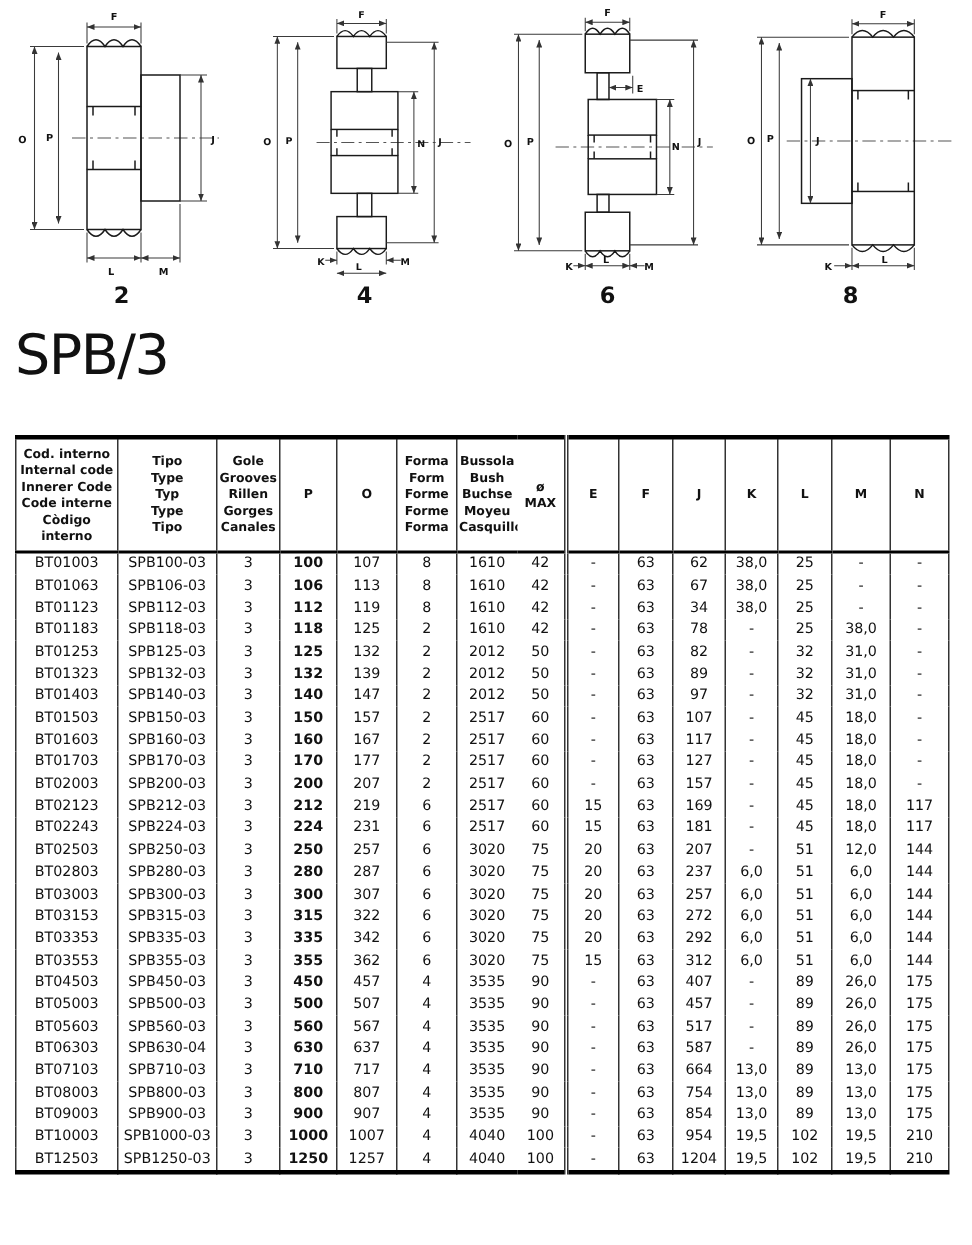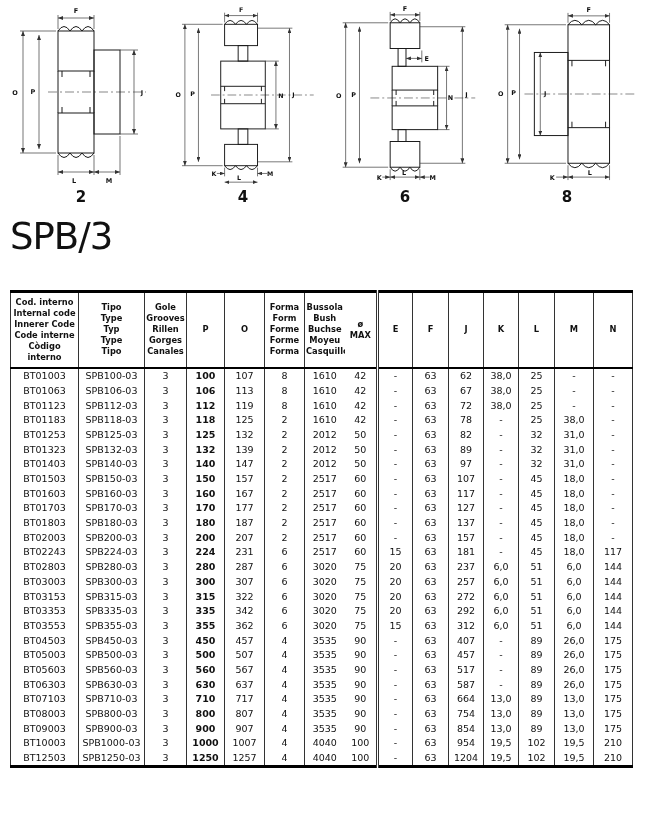--- a/index.html
+++ b/index.html
@@ -302,21 +302,21 @@
           <td class="c0">BT01123</td>
           <td class="c1">SPB112-03</td>
           <td class="c2">3</td>
           <td class="c3">112</td>
           <td class="c4">119</td>
           <td class="c5">8</td>
           <td class="c6">1610</td>
           <td class="c7">42</td>
           <td class="c8">-</td>
           <td class="c9">63</td>
-          <td class="c10">72</td>
+          <td class="c10">34</td>
           <td class="c11">38,0</td>
           <td class="c12">25</td>
           <td class="c13">-</td>
           <td class="c14">-</td>
         </tr>
         <tr>
           <td class="c0">BT01183</td>
           <td class="c1">SPB118-03</td>
           <td class="c2">3</td>
           <td class="c3">118</td>
@@ -428,71 +428,88 @@
           <td class="c7">60</td>
           <td class="c8">-</td>
           <td class="c9">63</td>
           <td class="c10">127</td>
           <td class="c11">-</td>
           <td class="c12">45</td>
           <td class="c13">18,0</td>
           <td class="c14">-</td>
         </tr>
         <tr>
-          <td class="c0">BT01803</td>
-          <td class="c1">SPB180-03</td>
-          <td class="c2">3</td>
-          <td class="c3">180</td>
-          <td class="c4">187</td>
-          <td class="c5">2</td>
-          <td class="c6">2517</td>
-          <td class="c7">60</td>
-          <td class="c8">-</td>
-          <td class="c9">63</td>
-          <td class="c10">137</td>
-          <td class="c11">-</td>
-          <td class="c12">45</td>
-          <td class="c13">18,0</td>
-          <td class="c14">-</td>
-        </tr>
-        <tr>
           <td class="c0">BT02003</td>
           <td class="c1">SPB200-03</td>
           <td class="c2">3</td>
           <td class="c3">200</td>
           <td class="c4">207</td>
           <td class="c5">2</td>
           <td class="c6">2517</td>
           <td class="c7">60</td>
           <td class="c8">-</td>
           <td class="c9">63</td>
           <td class="c10">157</td>
           <td class="c11">-</td>
           <td class="c12">45</td>
           <td class="c13">18,0</td>
           <td class="c14">-</td>
+        </tr>
+        <tr>
+          <td class="c0">BT02123</td>
+          <td class="c1">SPB212-03</td>
+          <td class="c2">3</td>
+          <td class="c3">212</td>
+          <td class="c4">219</td>
+          <td class="c5">6</td>
+          <td class="c6">2517</td>
+          <td class="c7">60</td>
+          <td class="c8">15</td>
+          <td class="c9">63</td>
+          <td class="c10">169</td>
+          <td class="c11">-</td>
+          <td class="c12">45</td>
+          <td class="c13">18,0</td>
+          <td class="c14">117</td>
         </tr>
         <tr>
           <td class="c0">BT02243</td>
           <td class="c1">SPB224-03</td>
           <td class="c2">3</td>
           <td class="c3">224</td>
           <td class="c4">231</td>
           <td class="c5">6</td>
           <td class="c6">2517</td>
           <td class="c7">60</td>
           <td class="c8">15</td>
           <td class="c9">63</td>
           <td class="c10">181</td>
           <td class="c11">-</td>
           <td class="c12">45</td>
           <td class="c13">18,0</td>
           <td class="c14">117</td>
         </tr>
         <tr>
+          <td class="c0">BT02503</td>
+          <td class="c1">SPB250-03</td>
+          <td class="c2">3</td>
+          <td class="c3">250</td>
+          <td class="c4">257</td>
+          <td class="c5">6</td>
+          <td class="c6">3020</td>
+          <td class="c7">75</td>
+          <td class="c8">20</td>
+          <td class="c9">63</td>
+          <td class="c10">207</td>
+          <td class="c11">-</td>
+          <td class="c12">51</td>
+          <td class="c13">12,0</td>
+          <td class="c14">144</td>
+        </tr>
+        <tr>
           <td class="c0">BT02803</td>
           <td class="c1">SPB280-03</td>
           <td class="c2">3</td>
           <td class="c3">280</td>
           <td class="c4">287</td>
           <td class="c5">6</td>
           <td class="c6">3020</td>
           <td class="c7">75</td>
           <td class="c8">20</td>
           <td class="c9">63</td>
@@ -616,21 +633,21 @@
           <td class="c8">-</td>
           <td class="c9">63</td>
           <td class="c10">517</td>
           <td class="c11">-</td>
           <td class="c12">89</td>
           <td class="c13">26,0</td>
           <td class="c14">175</td>
         </tr>
         <tr>
           <td class="c0">BT06303</td>
-          <td class="c1">SPB630-03</td>
+          <td class="c1">SPB630-04</td>
           <td class="c2">3</td>
           <td class="c3">630</td>
           <td class="c4">637</td>
           <td class="c5">4</td>
           <td class="c6">3535</td>
           <td class="c7">90</td>
           <td class="c8">-</td>
           <td class="c9">63</td>
           <td class="c10">587</td>
           <td class="c11">-</td>

